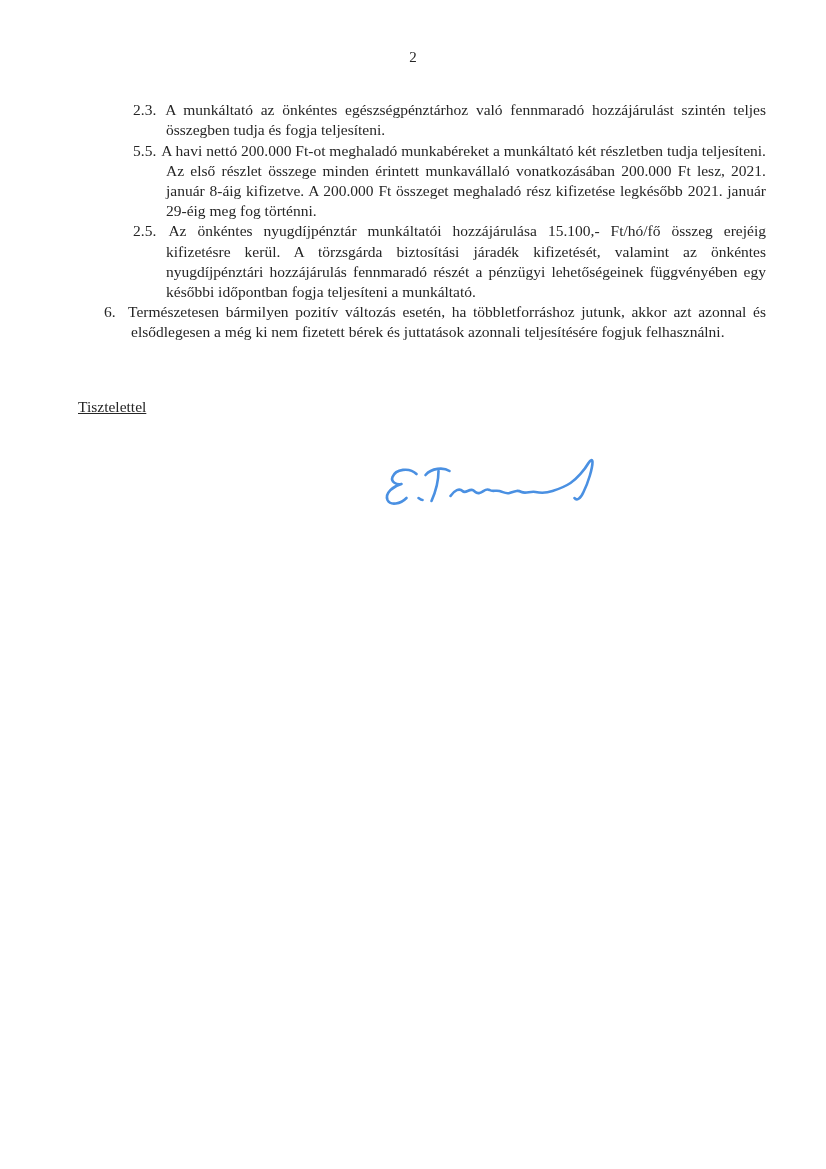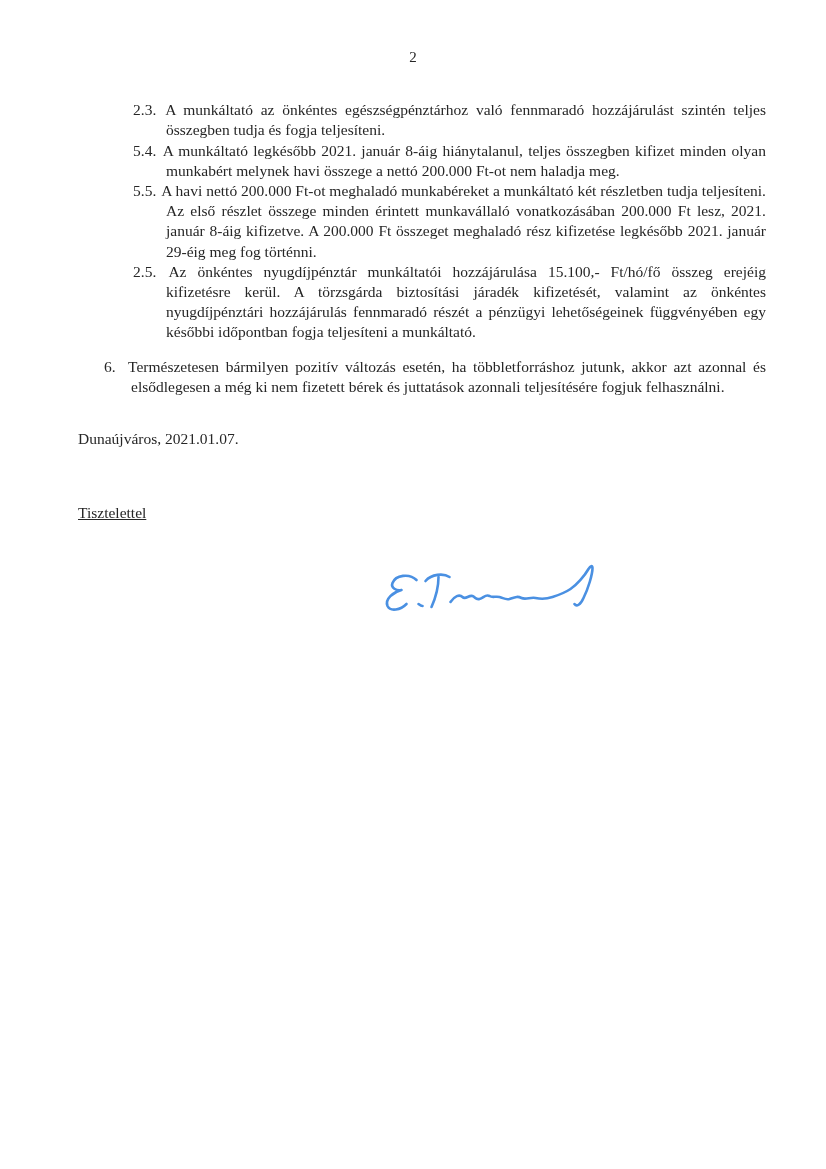--- a/index.html
+++ b/index.html
@@ -26,21 +26,20 @@
     margin-right: 60px;
   }
   .sublist { margin-top: 33px; }
   .subitem {
     text-align: justify;
     padding-left: 80px;
     text-indent: -33px;
   }
   .subitem .num { padding-right: 2px; }
   .item6 {
-    margin-top: 14px;
     text-align: justify;
     padding-left: 45px;
     text-indent: -27px;
   }
   .item6 .num { padding-right: 6px; }
   .dateline {
     margin-top: 32px;
     margin-left: 78px;
   }
   .closing {
@@ -67,30 +66,28 @@
 <body>
 
 <div class="page">
 
   <div class="page-number">2</div>
 
   <div class="content">
 
     <div class="sublist">
       <p class="subitem"><span class="num">2.3.</span> <span>A munkáltató az önkéntes egészségpénztárhoz való fennmaradó hozzájárulást szintén teljes összegben tudja és fogja teljesíteni.</span></p>
-      <p class="subitem"><span class="num">5.4.</span> <span>A munkáltató legkésőbb 2021. január 8-áig hiánytalanul, teljes összegben kifizet minden olyan munkabért melynek havi összege a nettó 200.000 Ft-ot nem haladja meg.</span></p>
       <p class="subitem"><span class="num">5.5.</span> <span>A havi nettó 200.000 Ft-ot meghaladó munkabéreket a munkáltató két részletben tudja teljesíteni. Az első részlet összege minden érintett munkavállaló vonatkozásában 200.000 Ft lesz, 2021. január 8-áig kifizetve. A 200.000 Ft összeget meghaladó rész kifizetése legkésőbb 2021. január 29-éig meg fog történni.</span></p>
       <p class="subitem"><span class="num">2.5.</span> <span>Az önkéntes nyugdíjpénztár munkáltatói hozzájárulása 15.100,- Ft/hó/fő összeg erejéig kifizetésre kerül. A törzsgárda biztosítási járadék kifizetését, valamint az önkéntes nyugdíjpénztári hozzájárulás fennmaradó részét a pénzügyi lehetőségeinek függvényében egy későbbi időpontban fogja teljesíteni a munkáltató.</span></p>
     </div>
 
     <p class="item6"><span class="num">6.</span> <span>Természetesen bármilyen pozitív változás esetén, ha többletforráshoz jutunk, akkor azt azonnal és elsődlegesen a még ki nem fizetett bérek és juttatások azonnali teljesítésére fogjuk felhasználni.</span></p>
 
   </div>
 
-  <div class="dateline">Dunaújváros, 2021.01.07.</div>
 
   <div class="closing">Tisztelettel</div>
 
   <div class="sig-block">
     <svg class="sig-image" viewBox="0 0 220 50" xmlns="http://www.w3.org/2000/svg" aria-hidden="true">
       <g fill="none" stroke="#4a90e2" stroke-width="2.6" stroke-linecap="round" stroke-linejoin="round">
         <path d="M 38,16 C 31,9 17,11 14,19 C 12,24 18,27 23,26 C 15,28 6,35 9,42 C 12,48 22,46 28,40"></path>
         <path d="M 40,40 c 2,1.5 3,2 4,2"></path>
         <path d="M 47,17 C 53,10 65,9 71,13"></path>
         <path d="M 60,13 C 60,22 57,34 53,43"></path>

